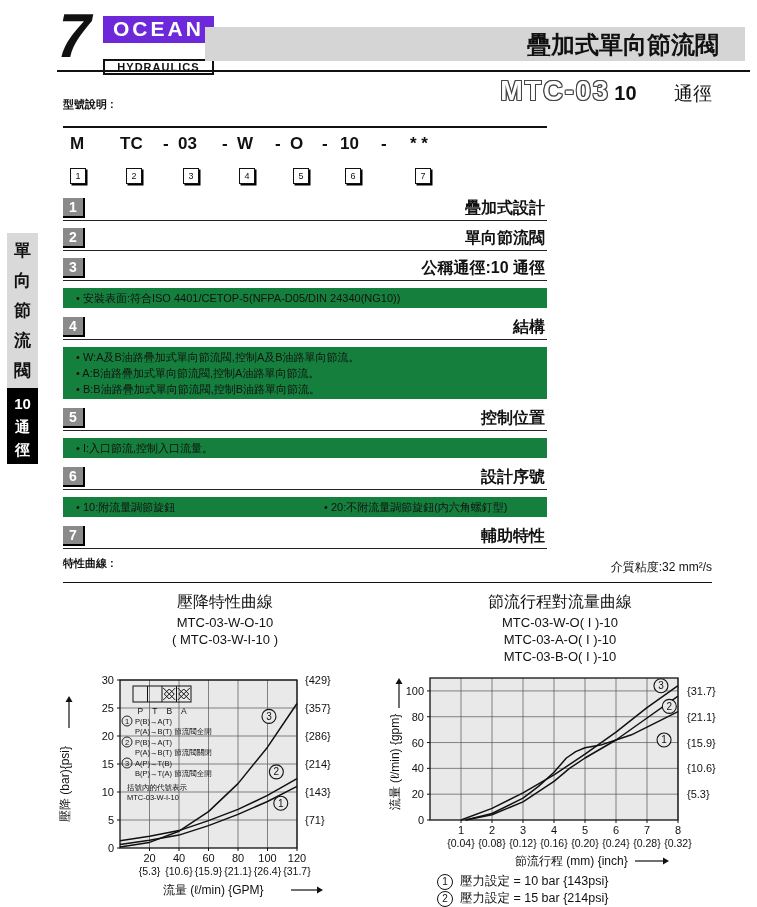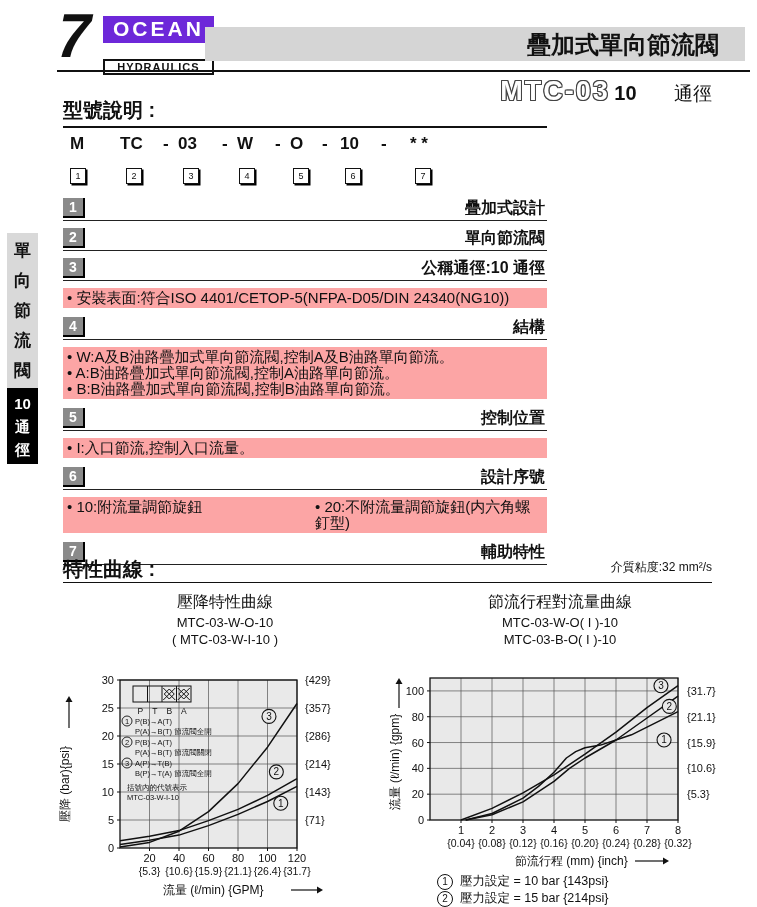--- a/index.html
+++ b/index.html
@@ -21,35 +21,35 @@
        text-shadow:-1px -1px 0 #444,1px -1px 0 #444,-1px 1px 0 #444,1px 1px 0 #444,0 1px 0 #444,0 -1px 0 #444,1px 0 0 #444,-1px 0 0 #444;}
   .mtc-size{font-size:20px;font-weight:bold;}
   .mtc-unit{font-size:19px;margin-left:33px;}
 
   
   .side-gray{left:7px;top:233px;width:31px;height:155px;background:#d9d9d9;display:flex;flex-direction:column;
              align-items:center;justify-content:center;font-weight:bold;font-size:17px;line-height:30px;}
   .side-black{left:7px;top:388px;width:31px;height:76px;background:#000;color:#fff;display:flex;flex-direction:column;
              align-items:center;justify-content:center;font-weight:bold;font-size:15px;line-height:23px;}
 
-  .h-bold{font-weight:bold;font-size:20px;}
+  .h-bold{font-weight:bold;font-size:11px;}
 
   
   .tok{position:absolute;top:0;font-size:17px;font-weight:bold;white-space:pre;}
   .mbox{position:absolute;top:34px;width:14px;height:14px;border:1px solid #111;background:#fff;
         box-shadow:1.5px 1.5px 0 #000;font-size:9px;line-height:14px;text-align:center;}
 
   
   #sections{left:63px;top:198px;width:484px;}
   .sec-header{position:relative;height:22px;border-bottom:1.5px solid #222;margin-bottom:7px;}
   .sec-num{position:absolute;left:0;top:0;width:22px;height:20px;background:#8a8a8a;color:#fff;
            font-weight:bold;font-size:14px;text-align:center;line-height:19px;
            border-right:2.5px solid #000;border-bottom:2.5px solid #000;box-sizing:border-box;}
   .sec-title{position:absolute;right:2px;bottom:1px;font-weight:bold;font-size:16px;}
-  .sec-bullets{background:#fca5a5;padding:2px 4px;margin-bottom:9px;font-size:15px;}
+  .sec-bullets{background:#15803d;padding:2px 13px;margin-bottom:9px;font-size:11px;}
   .sec-bullets .row{display:flex;line-height:16px;}
   .sec-bullets .col1{width:248px;flex:none;}
 
   
   .chart-title1{font-size:16px;line-height:22px;font-family:Liberation Mono, monospace;}
   .chart-sub{font-size:13px;line-height:17px;}
   .note-row{line-height:17px;font-size:12.5px;white-space:nowrap;}
   .ncirc{display:inline-block;width:14px;height:14px;border:1px solid #111;border-radius:50%;
          font-size:10px;line-height:14px;text-align:center;margin-right:7px;}
   svg text{font-family:"Liberation Sans","DejaVu Sans",sans-serif;fill:#111;}
@@ -172,20 +172,21 @@
 <div class="abs rule" style="left:63px;top:582px;width:649px;height:1px;"></div>
 
 <div class="abs" style="left:100px;top:592px;width:250px;text-align:center;">
   <div class="chart-title1">壓降特性曲線</div>
   <div class="chart-sub">MTC-03-W-O-10</div>
   <div class="chart-sub">( MTC-03-W-I-10 )</div>
 </div>
 <div class="abs" style="left:415px;top:592px;width:290px;text-align:center;">
   <div class="chart-title1">節流行程對流量曲線</div>
   <div class="chart-sub">MTC-03-W-O( I )-10</div>
+  <div class="chart-sub">MTC-03-A-O( I )-10</div>
   <div class="chart-sub">MTC-03-B-O( I )-10</div>
 </div>
 
 <svg id="svgL" class="abs" style="left:55px;top:666px;" width="330" height="241">
     <rect x="65" y="14" width="177" height="168" fill="#e9e9e9" stroke="none"></rect>
     <line x1="94.5" y1="14" x2="94.5" y2="182" stroke="#555" stroke-width="0.7"></line>
     <line x1="94.5" y1="182" x2="94.5" y2="185" stroke="#111" stroke-width="1"></line>
     <line x1="124" y1="14" x2="124" y2="182" stroke="#555" stroke-width="0.7"></line>
     <line x1="124" y1="182" x2="124" y2="185" stroke="#111" stroke-width="1"></line>
     <line x1="153.5" y1="14" x2="153.5" y2="182" stroke="#555" stroke-width="0.7"></line>

